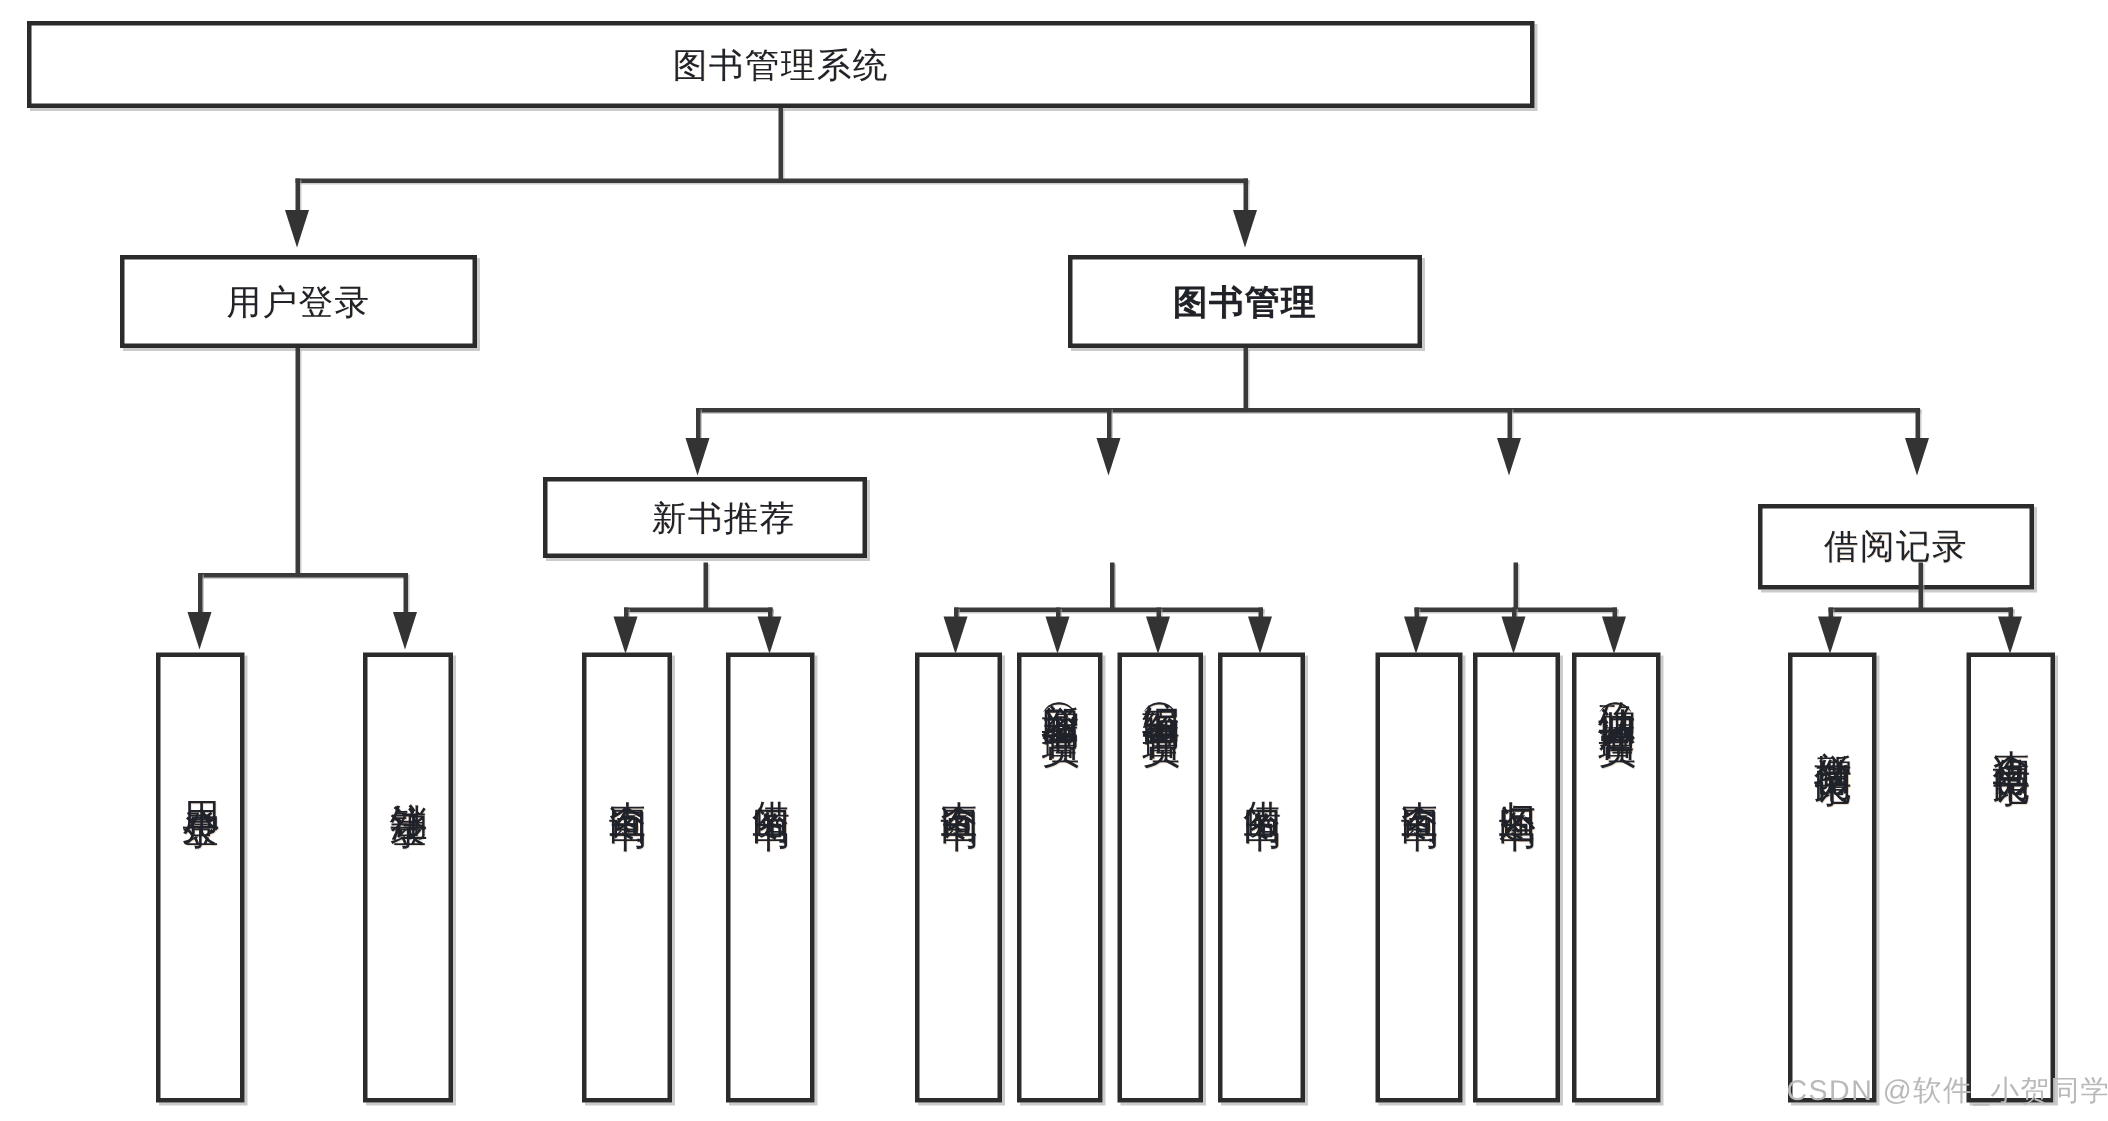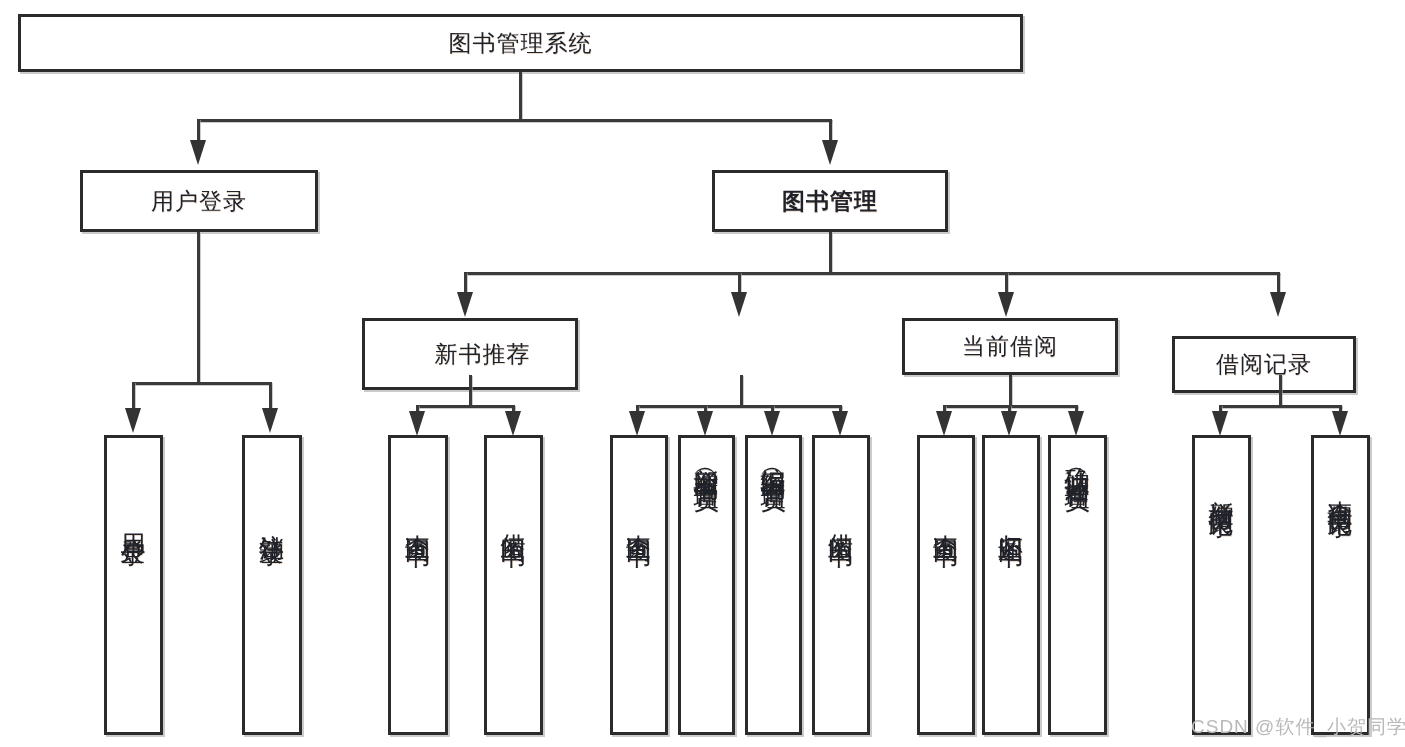--- a/index.html
+++ b/index.html
@@ -116,25 +116,22 @@
   <div class="hline" style="left:464px; top:272px; width:816px;"></div>
   <div class="vline" style="left:464px; top:272px; height:22px;"></div>
   <div class="vline" style="left:738px; top:272px; height:22px;"></div>
   <div class="vline" style="left:1005px; top:272px; height:22px;"></div>
   <div class="vline" style="left:1277px; top:272px; height:22px;"></div>
   <div class="arrow" style="left:457px; top:292px;"></div>
   <div class="arrow" style="left:731px; top:292px;"></div>
   <div class="arrow" style="left:998px; top:292px;"></div>
   <div class="arrow" style="left:1270px; top:292px;"></div>
 
-  <div class="node" style="left:362px; top:318px; width:216px; height:72px;padding-left:25px;">
+  <div class="node" style="left:362px; top:318px; width:216px; height:54px;padding-left:25px;">
     <span class="label">新书推荐</span>
-  </div>
-  <div class="node" style="left:902px; top:318px; width:216px; height:57px;">
-    <span class="label">当前借阅</span>
   </div>
   <div class="node" style="left:1172px; top:336px; width:184px; height:57px;">
     <span class="label">借阅记录</span>
   </div>
 
   <div class="vline" style="left:469px; top:375px; height:32px;"></div>
   <div class="hline" style="left:416px; top:405px; width:99px;"></div>
   <div class="vline" style="left:416px; top:405px; height:12px;"></div>
   <div class="vline" style="left:512px; top:405px; height:12px;"></div>
   <div class="arrow" style="left:409px; top:411px;"></div>

